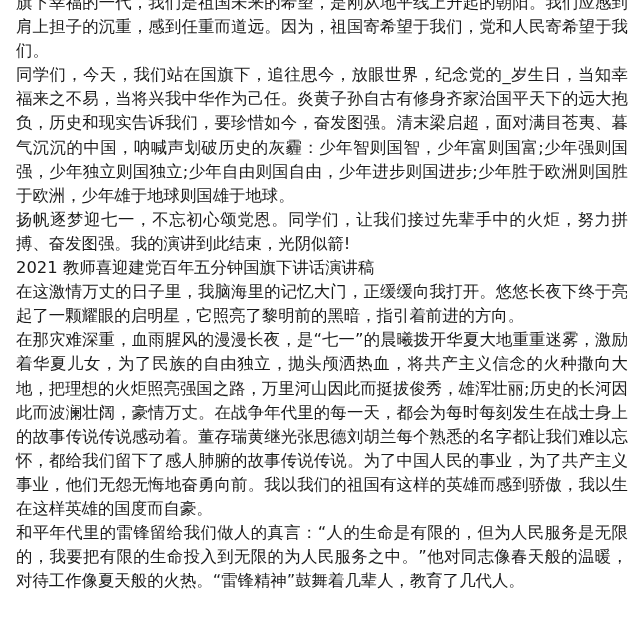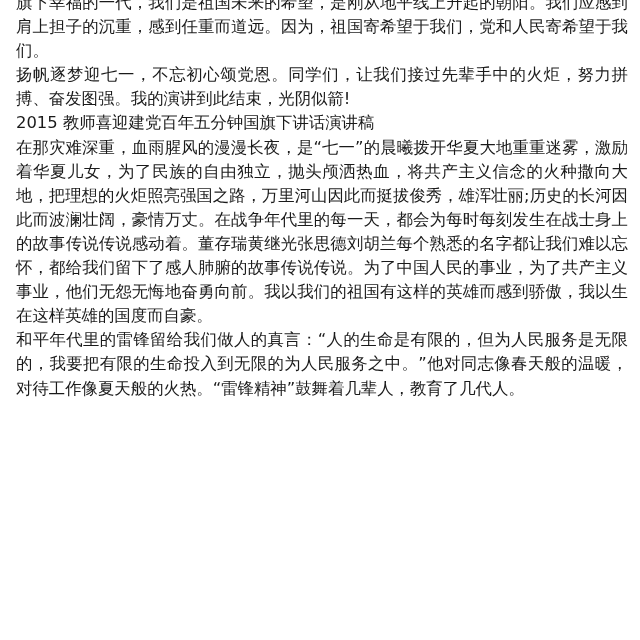--- a/index.html
+++ b/index.html
@@ -15,18 +15,20 @@
     color: #1a1a1a;
     letter-spacing: 0px;
   }
   .para { margin: 0; padding: 0; text-align: justify; text-align-last: left; word-break: break-all; }
 </style>
 </head>
 <body>
 
 <div class="page">
   <p class="para">旗下幸福的一代，我们是祖国未来的希望，是刚从地平线上升起的朝阳。我们应感到肩上担子的沉重，感到任重而道远。因为，祖国寄希望于我们，党和人民寄希望于我们。</p>
+  <p class="para">同学们，今天，我们站在国旗下，追往思今，放眼世界，纪念党的_岁生日，当知幸福来之不易，当将兴我中华作为己任。炎黄子孙自古有修身齐家治国平天下的远大抱负，历史和现实告诉我们，要珍惜如今，奋发图强。清末梁启超，面对满目苍夷、暮气沉沉的中国，呐喊声划破历史的灰霾：少年智则国智，少年富则国富;少年强则国强，少年独立则国独立;少年自由则国自由，少年进步则国进步;少年胜于欧洲则国胜于欧洲，少年雄于地球则国雄于地球。</p>
   <p class="para">扬帆逐梦迎七一，不忘初心颂党恩。同学们，让我们接过先辈手中的火炬，努力拼搏、奋发图强。我的演讲到此结束，光阴似箭!</p>
-  <p class="para">2015 教师喜迎建党百年五分钟国旗下讲话演讲稿</p>
+  <p class="para">2021 教师喜迎建党百年五分钟国旗下讲话演讲稿</p>
+  <p class="para">在这激情万丈的日子里，我脑海里的记忆大门，正缓缓向我打开。悠悠长夜下终于亮起了一颗耀眼的启明星，它照亮了黎明前的黑暗，指引着前进的方向。</p>
   <p class="para">在那灾难深重，血雨腥风的漫漫长夜，是“七一”的晨曦拨开华夏大地重重迷雾，激励着华夏儿女，为了民族的自由独立，抛头颅洒热血，将共产主义信念的火种撒向大地，把理想的火炬照亮强国之路，万里河山因此而挺拔俊秀，雄浑壮丽;历史的长河因此而波澜壮阔，豪情万丈。在战争年代里的每一天，都会为每时每刻发生在战士身上的故事传说传说感动着。董存瑞黄继光张思德刘胡兰每个熟悉的名字都让我们难以忘怀，都给我们留下了感人肺腑的故事传说传说。为了中国人民的事业，为了共产主义事业，他们无怨无悔地奋勇向前。我以我们的祖国有这样的英雄而感到骄傲，我以生在这样英雄的国度而自豪。</p>
   <p class="para">和平年代里的雷锋留给我们做人的真言：“人的生命是有限的，但为人民服务是无限的，我要把有限的生命投入到无限的为人民服务之中。”他对同志像春天般的温暖，对待工作像夏天般的火热。“雷锋精神”鼓舞着几辈人，教育了几代人。</p>
 
 </div>
 
 </body></html>

